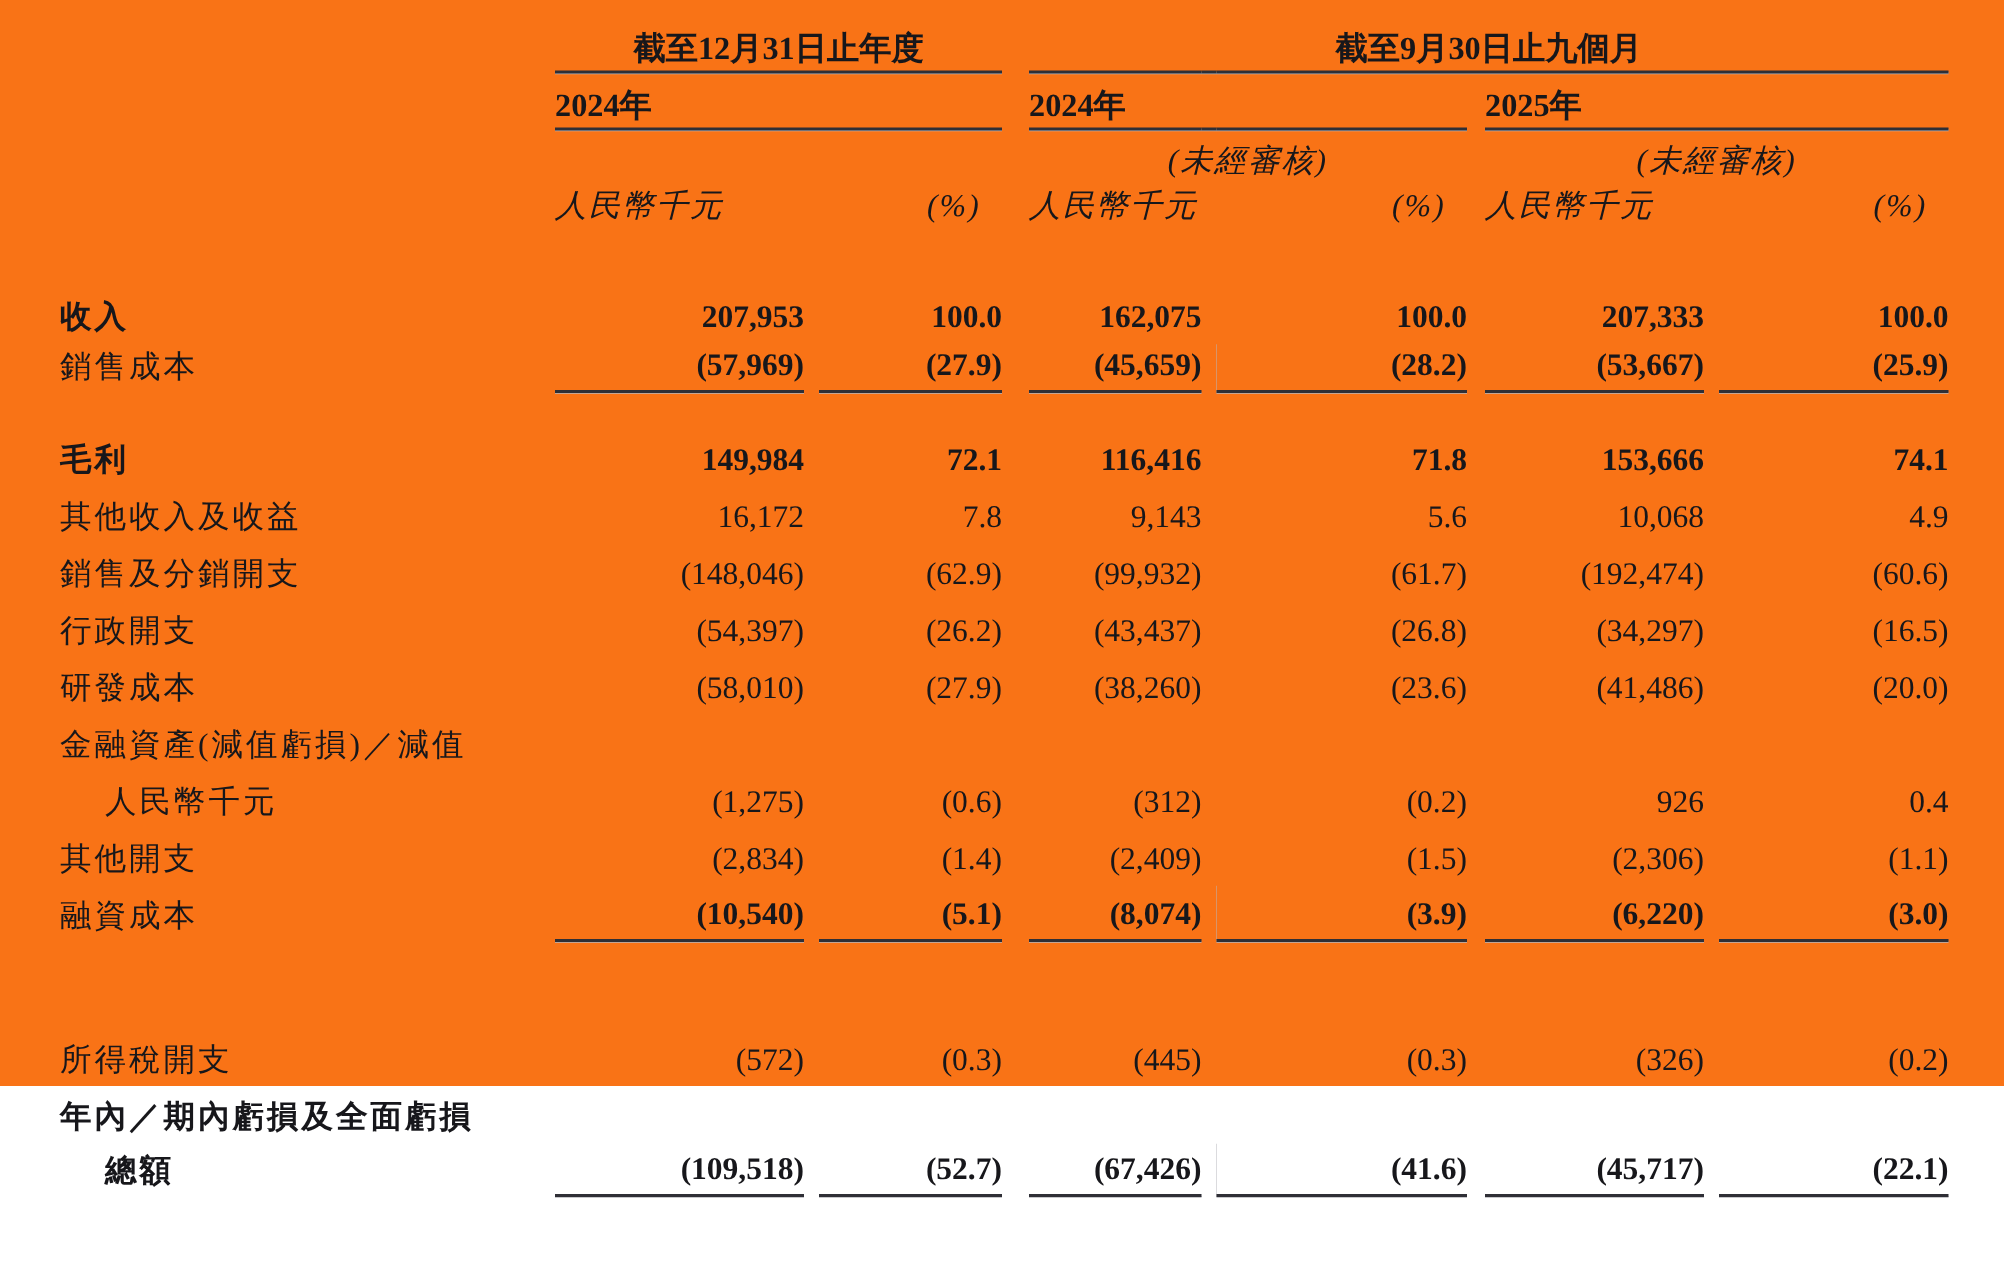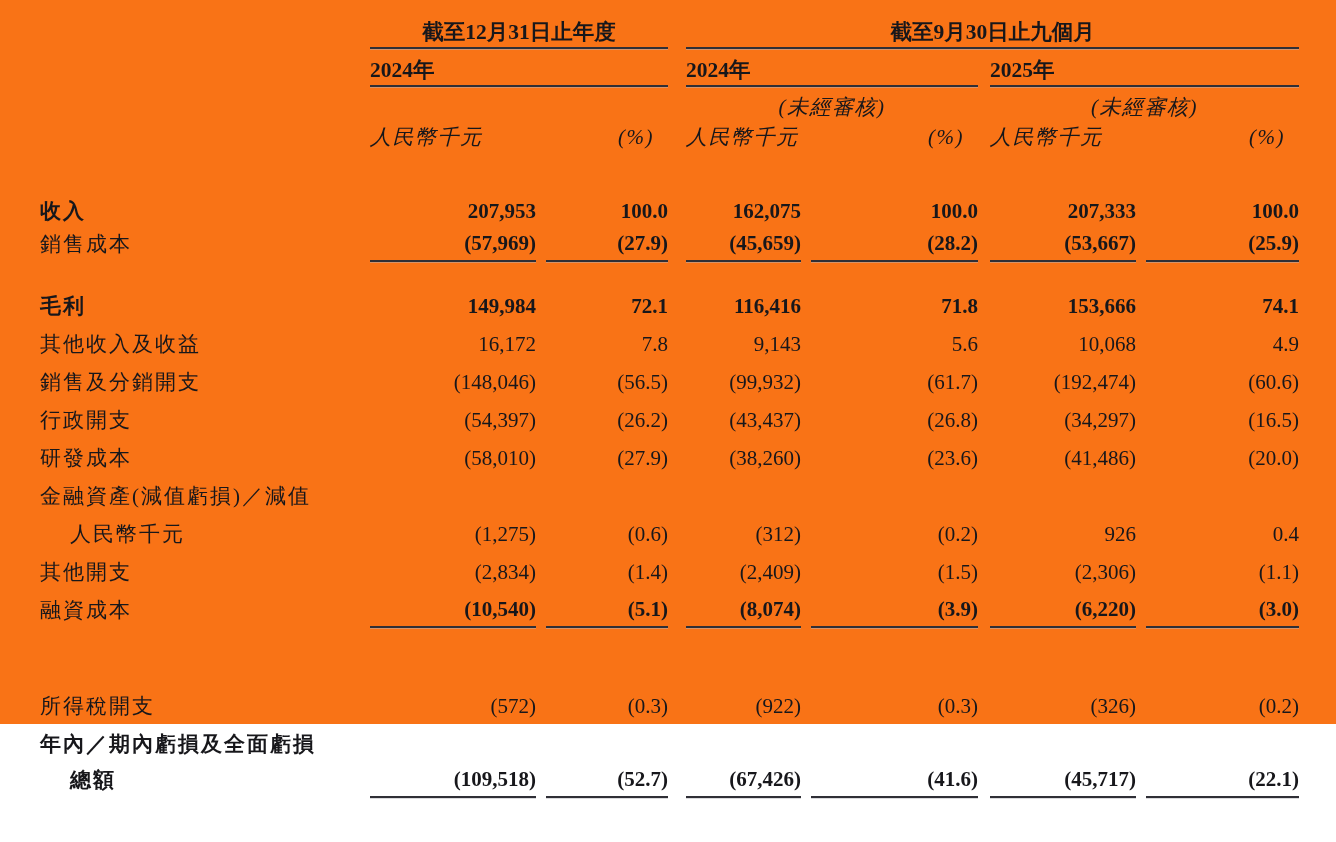--- a/index.html
+++ b/index.html
@@ -155,21 +155,21 @@
       <td class="gp"></td>
       <td class="num">10,068</td>
       <td class="gp"></td>
       <td class="num">4.9</td>
     </tr>
 
     <tr style="height:38px">
       <td class="lbl">銷售及分銷開支</td>
       <td class="num">(148,046)</td>
       <td class="gp"></td>
-      <td class="num">(56.5)</td>
+      <td class="num">(62.9)</td>
       <td class="gp"></td>
       <td class="num">(99,932)</td>
       <td class="gp"></td>
       <td class="num">(61.7)</td>
       <td class="gp"></td>
       <td class="num">(192,474)</td>
       <td class="gp"></td>
       <td class="num">(60.6)</td>
     </tr>
 
@@ -261,21 +261,21 @@
     <tr style="height:30px">
           <td colspan="12"></td>
         </tr>
 
     <tr style="height:38px">
       <td class="lbl">所得稅開支</td>
       <td class="num">(572)</td>
       <td class="gp"></td>
       <td class="num">(0.3)</td>
       <td class="gp"></td>
-      <td class="num">(922)</td>
+      <td class="num">(445)</td>
       <td class="gp"></td>
       <td class="num">(0.3)</td>
       <td class="gp"></td>
       <td class="num">(326)</td>
       <td class="gp"></td>
       <td class="num">(0.2)</td>
     </tr>
 
     <tr class="b" style="height:38px">
       <td class="lbl">年內／期內虧損及全面虧損</td>

